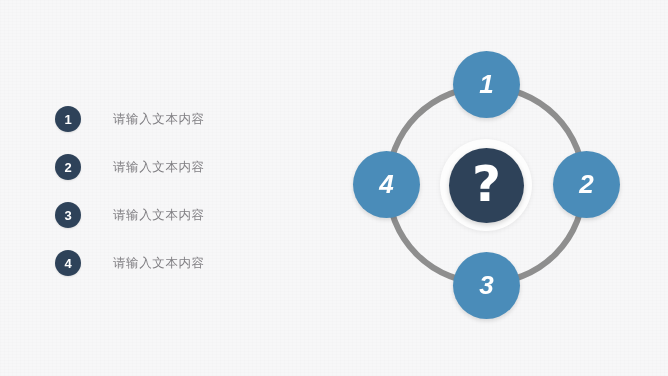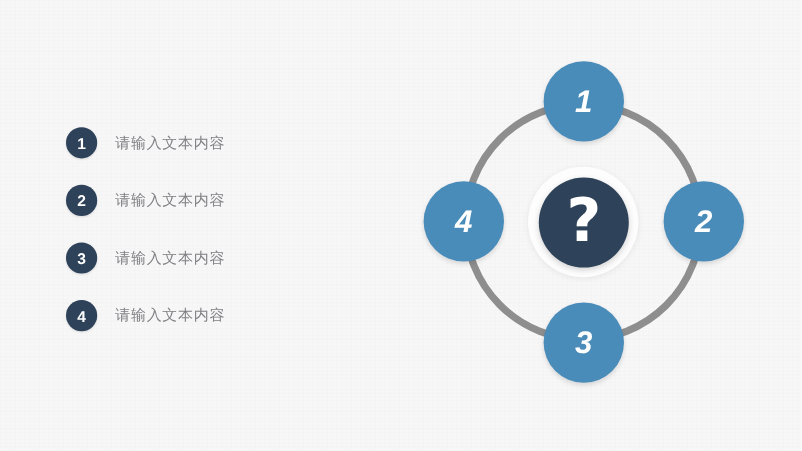--- a/index.html
+++ b/index.html
@@ -62,21 +62,21 @@
     align-items: center;
     justify-content: center;
     font-size: 13px;
     font-weight: bold;
     line-height: 1;
     flex: 0 0 auto;
     box-shadow: 0 1px 2px rgba(0,0,0,0.10);
   }
 
   .bullet-text {
-    margin-left: 15px;
+    margin-left: 32px;
     font-size: 12.5px;
     color: #807f83;
     letter-spacing: 0.6px;
     white-space: nowrap;
     font-family: "DejaVu Sans", "Liberation Sans", sans-serif;
   }
 
   
   #cycle-diagram {
     position: absolute;

